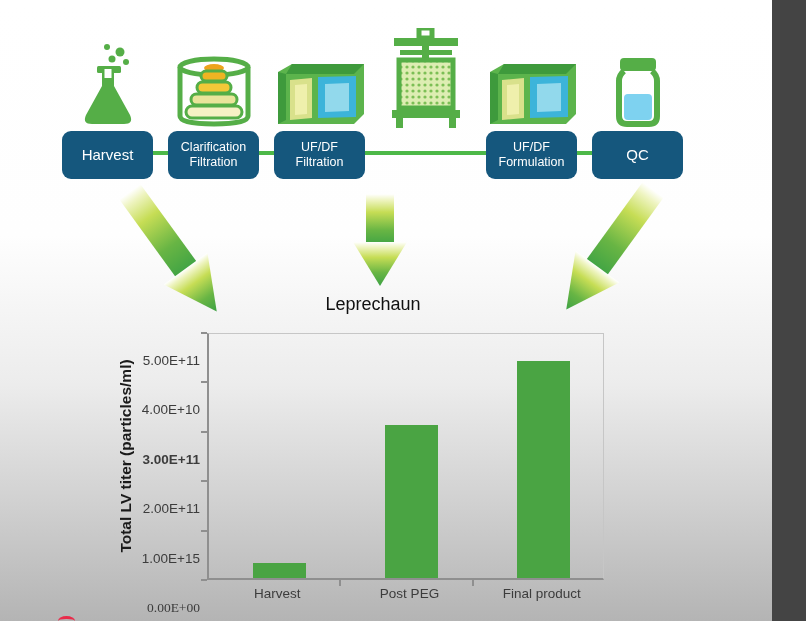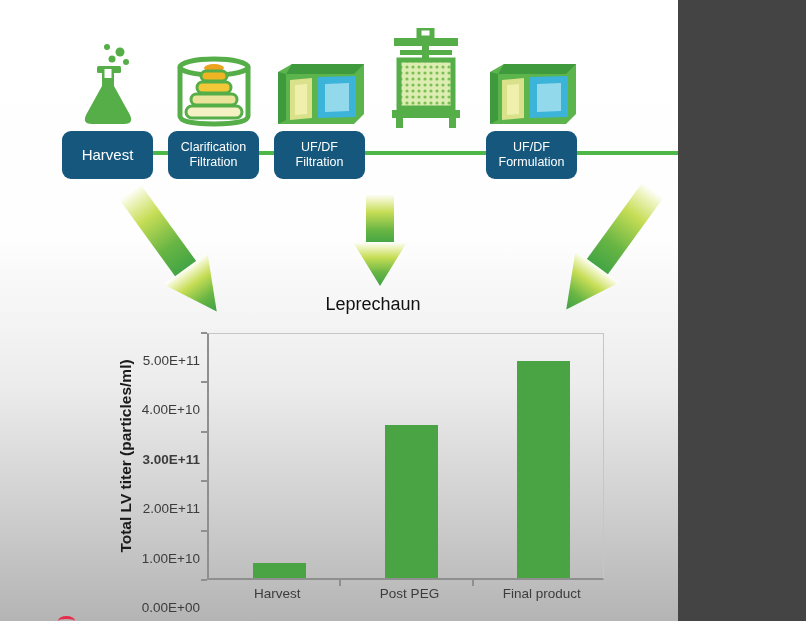--- a/index.html
+++ b/index.html
@@ -1,18 +1,18 @@
 <!DOCTYPE html>
 <html><head>
 <meta charset="utf-8">
 <style>
   * { margin:0; padding:0; box-sizing:border-box; }
   body { background:#444; }
   .screen {
-    position:relative; width:678px; height:621px; overflow:hidden;
+    position:relative; width:772px; height:621px; overflow:hidden;
     background:linear-gradient(180deg,#ffffff 0%,#fefefe 38%,#ececec 62%,#d2d2d2 80%,#b4b4b4 100%);
     font-family:"Liberation Sans", sans-serif;
   }
   
   .flow { position:absolute; left:62px; top:28px; width:622px; display:grid;
           grid-template-columns:repeat(6,91px); column-gap:15px; z-index:2; }
   .step { display:flex; flex-direction:column; align-items:center; }
   .icon-slot { height:100px; display:flex; align-items:flex-end; justify-content:center; margin-bottom:3px; }
   .connector { position:absolute; left:66px; top:151px; width:612px; height:4px; background:#4db848; z-index:1; }
   .box { position:relative; z-index:2; height:48px; width:91px; background:#15577d; border-radius:9px;
@@ -140,20 +140,33 @@
           <polygon points="46,19 84,18 84,59 46,60" fill="#3cb4da"></polygon>
           <polygon points="53,26 77,25 77,53 53,54" fill="#92d9ec"></polygon>
         </svg>
       </div>
       <div class="box double">
         <span class="box-line">UF/DF</span>
         <span class="box-line box-line2">Formulation</span>
       </div>
     </div>
 
+    <div class="step">
+      <div class="icon-slot">
+        <svg width="48" height="70" viewBox="0 0 48 70">
+          <rect x="6" y="0" width="36" height="13" rx="4" fill="#55ae47"></rect>
+          <rect x="10" y="36" width="28" height="26" rx="4" fill="#7ed2f0"></rect>
+          <path d="M10 13 Q5 17 5 23 L5 58 Q5 66 13 66 L35 66 Q43 66 43 58 L43 23 Q43 17 38 13" fill="none" stroke="#55ae47" stroke-width="6"></path>
+        </svg>
+      </div>
+      <div class="box single">
+        <span class="box-line">QC</span>
+
+      </div>
+    </div>
   </div>
 
   <div class="arrow arrow-left">
     <svg width="64" height="150" viewBox="0 0 64 150">
       <defs>
           <linearGradient id="ag1" x1="0" y1="0" x2="0" y2="1">
         <stop offset="0%" stop-color="#ffffff"></stop>
             <stop offset="10%" stop-color="#eef4c0"></stop>
         <stop offset="32%" stop-color="#c6dd55"></stop>
             <stop offset="68%" stop-color="#68b544"></stop>
@@ -197,23 +210,23 @@
 
   <div>
     <div class="chart-title">Leprechaun</div>
     <div class="y-axis-title">Total LV titer (particles/ml)</div>
     <div class="plot">
         <div class="bar" style="left: 43.6667px; height: 14.8px; background: rgb(74, 164, 67);"></div>
         <div class="bar" style="left: 176px; height: 153.1px; background: rgb(74, 164, 67);"></div>
         <div class="bar" style="left: 308.333px; height: 217.4px; background: rgb(74, 164, 67);"></div>
       </div>
     <div id="ylabels">
-        <div class="ylabel" style="top: 572px;">0.00E+00</div>
+        <div class="ylabel" style="top: 572px; font-family: Liberation Serif, serif;">0.00E+00</div>
         <div class="ytickmark" style="top: 579px;"></div>
-        <div class="ylabel" style="top: 522.6px;">1.00E+10</div>
+        <div class="ylabel" style="top: 522.6px;">1.00E+15</div>
         <div class="ytickmark" style="top: 529.6px;"></div>
         <div class="ylabel" style="top: 473.2px;">2.00E+11</div>
         <div class="ytickmark" style="top: 480.2px;"></div>
         <div class="ylabel" style="top: 423.8px; font-weight: bold;">3.00E+11</div>
         <div class="ytickmark" style="top: 430.8px;"></div>
         <div class="ylabel" style="top: 374.4px;">4.00E+10</div>
         <div class="ytickmark" style="top: 381.4px;"></div>
         <div class="ylabel" style="top: 325px;">5.00E+11</div>
         <div class="ytickmark" style="top: 332px;"></div>
       </div>

